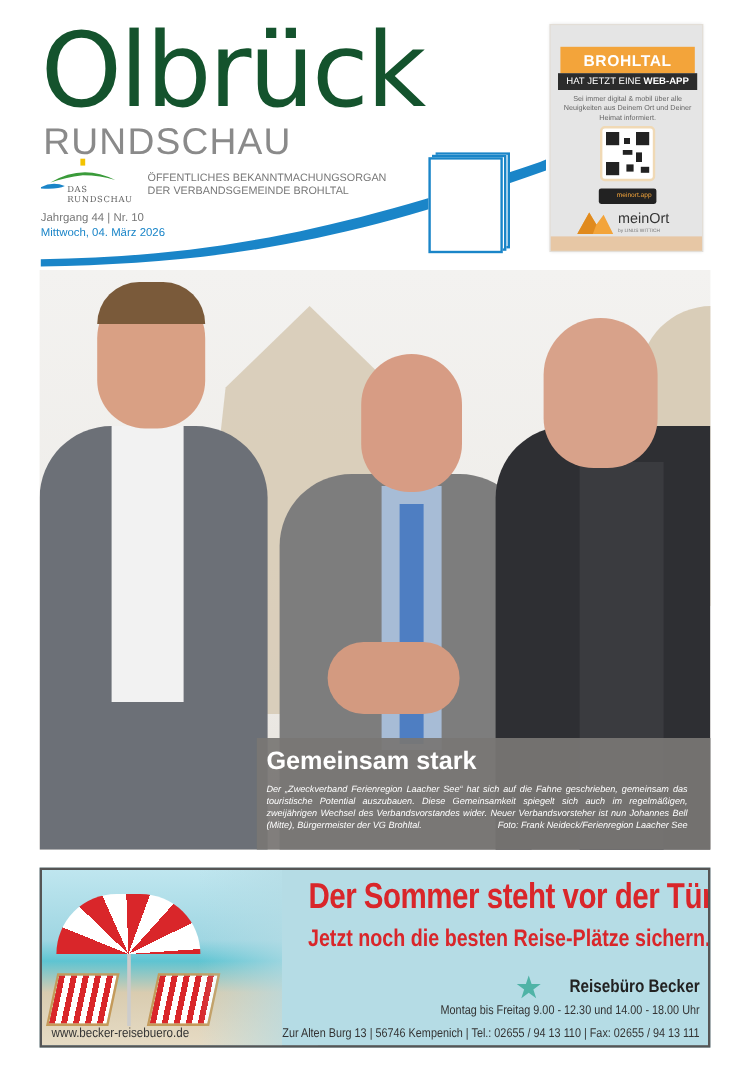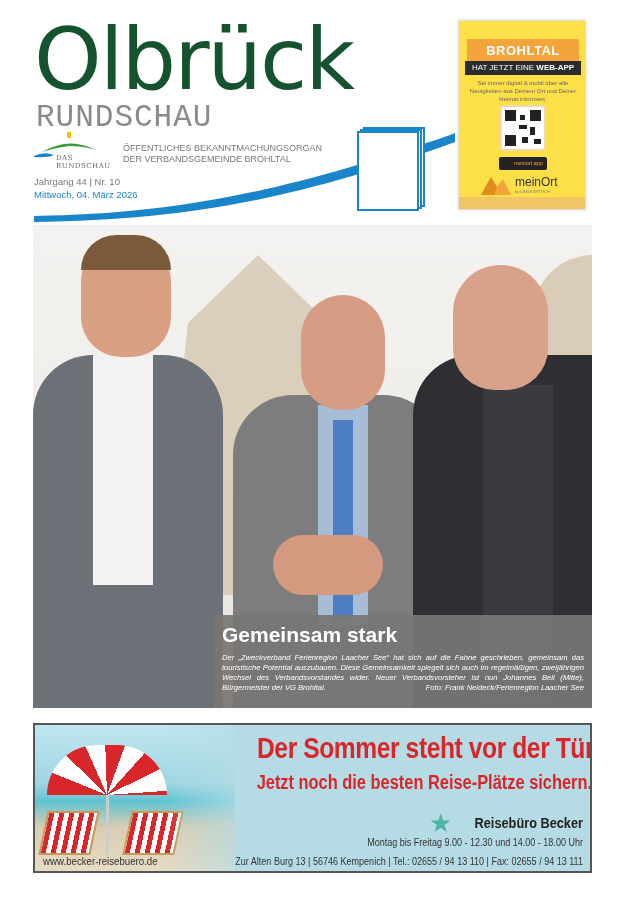--- a/index.html
+++ b/index.html
@@ -1,35 +1,35 @@
 <!DOCTYPE html>
 <html><head>
 <meta charset="utf-8">
 <style>
   * { box-sizing: border-box; margin: 0; padding: 0; }
   body { width: 625px; height: 897px; background: #ffffff; position: relative; overflow: hidden; font-family: "Liberation Sans", sans-serif; }
 
   .masthead { position: absolute; left: 0; top: 0; width: 625px; height: 225px; }
   .title { position: absolute; left: 34px; top: 14px; font-size: 86px; line-height: 90px; color: #14532d; font-family: "DejaVu Sans", sans-serif; letter-spacing: -2px; font-weight: normal; text-align: right; }
-  .subtitle { position: absolute; left: 36px; top: 100px; font-size: 31px; color: #8a8a8a; letter-spacing: 1px; font-family: Liberation Mono, monospace; }
+  .subtitle { position: absolute; left: 36px; top: 100px; font-size: 31px; color: #8a8a8a; letter-spacing: 1px; font-family: Liberation Sans, sans-serif; }
   .brohltal-logo { position: absolute; left: 34px; top: 132px; width: 80px; height: 30px; }
   .brohltal-logo .lbl { position: absolute; left: 22px; top: 22px; font-size: 7px; color: #666; font-family: "DejaVu Serif", serif; letter-spacing: 0.5px; }
   .organ { position: absolute; left: 123px; top: 143px; font-size: 9px; line-height: 11px; color: #777; }
   .issue { position: absolute; left: 34px; top: 176px; font-size: 9.5px; color: #777; }
   .date { position: absolute; left: 34px; top: 189px; font-size: 9.5px; color: #1a85c8; }
   .swoosh { position: absolute; left: 0; top: 0; }
 
   .wittich { position: absolute; left: 355px; top: 127px; width: 70px; height: 86px; }
   .wittich .card { position: absolute; border: 2px solid #1a85c8; background: #fff; }
   .wittich .main { left: 0; top: 6px; width: 62px; height: 80px; }
   .wittich .w-top { position: absolute; left: 0; top: 5px; width: 100%; text-align: center; font-size: 10px; font-weight: bold; color: #1a85c8; font-family: "DejaVu Serif", serif; }
   .wittich .w-bot { position: absolute; left: 0; bottom: 3px; width: 100%; text-align: center; font-size: 9.5px; font-weight: bold; color: #1a85c8; font-family: "DejaVu Serif", serif; letter-spacing: 1px; }
   .wittich .w-mark { position: absolute; left: 8px; top: 21px; width: 42px; height: 34px; background: #1a85c8; }
 
-  .webapp { position: absolute; left: 458px; top: 20px; width: 128px; height: 190px; background: #fde047; border: 1px solid #e3ded7; box-shadow: 0 0 3px rgba(0,0,0,0.15); }
+  .webapp { position: absolute; left: 458px; top: 20px; width: 128px; height: 190px; background: #e5e5e5; border: 1px solid #e3ded7; box-shadow: 0 0 3px rgba(0,0,0,0.15); }
   .webapp .ban1 { position: absolute; left: 8px; top: 18px; width: 112px; height: 22px; background: #f3a43a; color: #fff; font-weight: bold; font-size: 13px; text-align: center; line-height: 24px; letter-spacing: 0.5px; }
   .webapp .ban2 { position: absolute; left: 6px; top: 40px; width: 116px; height: 14px; background: #2c2c2c; color: #fff; font-size: 8px; text-align: center; line-height: 14px; }
   .webapp .ban2 b { font-weight: bold; }
   .webapp .txt { position: absolute; left: 6px; top: 58px; width: 116px; text-align: center; font-size: 6px; line-height: 8px; color: #666; }
   .webapp .qr { position: absolute; left: 41px; top: 84px; width: 46px; height: 46px; background: #fff; border: 2px solid #f0d9b5; border-radius: 4px; }
   .webapp .qr i { position: absolute; background: #222; }
   .webapp .store { position: absolute; left: 40px; top: 136px; width: 48px; height: 13px; background: #222; border-radius: 2px; color: #f3a43a; font-size: 5.5px; line-height: 13px; text-align: right; padding-right: 4px; }
   .webapp .meinort { position: absolute; left: 22px; top: 152px; width: 100px; height: 22px; }
   .webapp .meinort .word { position: absolute; left: 34px; top: 2px; font-size: 12px; color: #333; }
   .webapp .meinort .by { position: absolute; left: 34px; top: 16px; font-size: 4px; color: #777; }
@@ -45,21 +45,21 @@
   .p1-hair { left: 48px; top: 10px; width: 90px; height: 35px; background: #7a5a3a; border-radius: 45px 45px 0 0; }
   .p2-body { left: 200px; top: 170px; width: 210px; height: 320px; background: #7d7d7d; border-radius: 60px 60px 0 0; }
   .p2-shirt { left: 285px; top: 180px; width: 50px; height: 220px; background: #a7bcd6; }
   .p2-tie { left: 300px; top: 195px; width: 20px; height: 200px; background: #4e7ec2; }
   .p2-head { left: 268px; top: 70px; width: 84px; height: 115px; background: #d79c84; border-radius: 42px 42px 40px 40px; }
   .p3-body { left: 380px; top: 130px; width: 179px; height: 360px; background: #2e2f33; border-radius: 60px 0 0 0; }
   .p3-head { left: 420px; top: 40px; width: 95px; height: 125px; background: #d8a28a; border-radius: 48px 48px 42px 42px; }
   .p3-zip { left: 450px; top: 160px; width: 70px; height: 330px; background: #3a3b3f; }
   .hands { left: 240px; top: 310px; width: 110px; height: 60px; background: #d39a80; border-radius: 30px; }
 
-  .caption { position: absolute; left: 214px; top: 615px; width: 378px; height: 93px; background: rgba(120,118,116,0.93); color: #fff; padding: 8px 8px 0 8px; }
+  .caption { position: absolute; left: 214px; top: 615px; width: 378px; height: 93px; background: rgba(120,118,116,0.93); color: #fff; padding: 8px 19px 0 8px; }
   .caption h2 { font-size: 21px; font-weight: bold; line-height: 24px; margin-bottom: 6px; }
   .caption p { font-size: 7.6px; line-height: 10px; font-style: italic; text-align: justify; }
   .caption .credit { float: right; }
 
   .ad { position: absolute; left: 33px; top: 723px; width: 559px; height: 150px; border: 2px solid #555; background: #b5dce5; overflow: hidden; }
   .ad .beach { position: absolute; left: 0; top: 0; width: 200px; height: 146px; background: linear-gradient(180deg, #bfe6ef 0%, #9fd6e2 40%, #5ec4d2 52%, #d9ccb0 70%, #e6dbc4 100%); }
   .ad .fade { position: absolute; left: 130px; top: 0; width: 100px; height: 146px; background: linear-gradient(90deg, rgba(181,220,229,0) 0%, #b5dce5 100%); }
   .ad .umbrella { position: absolute; left: 12px; top: 20px; width: 120px; height: 50px; background: repeating-conic-gradient(from 270deg at 50% 100%, #d9262a 0deg 22deg, #ffffff 22deg 44deg); border-radius: 60px 60px 0 0; }
   .ad .pole { position: absolute; left: 71px; top: 70px; width: 3px; height: 60px; background: #ccc; }
   .ad .chair { position: absolute; width: 52px; height: 44px; background: repeating-linear-gradient(90deg, #d9262a 0 5px, #ffffff 5px 10px); transform: skewX(-12deg); border: 2px solid #c49a5a; }

